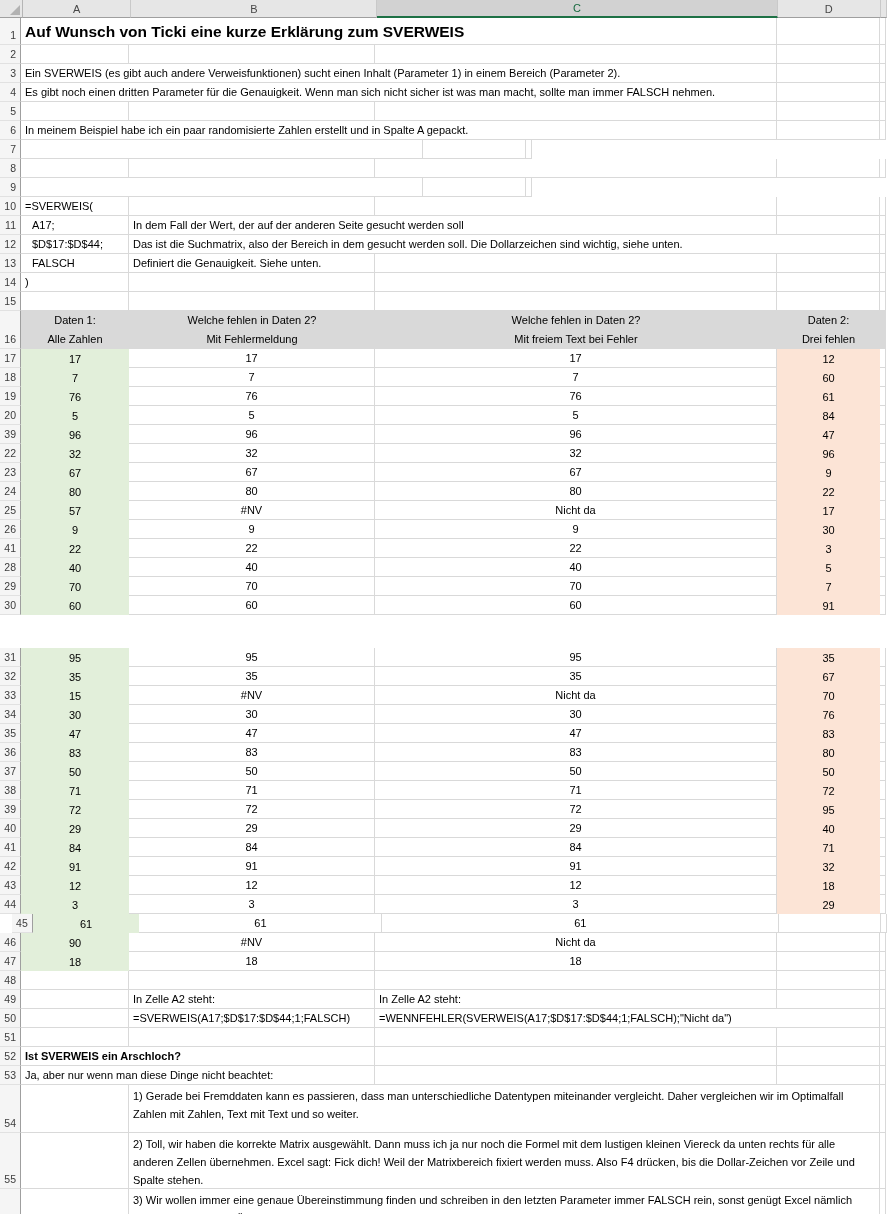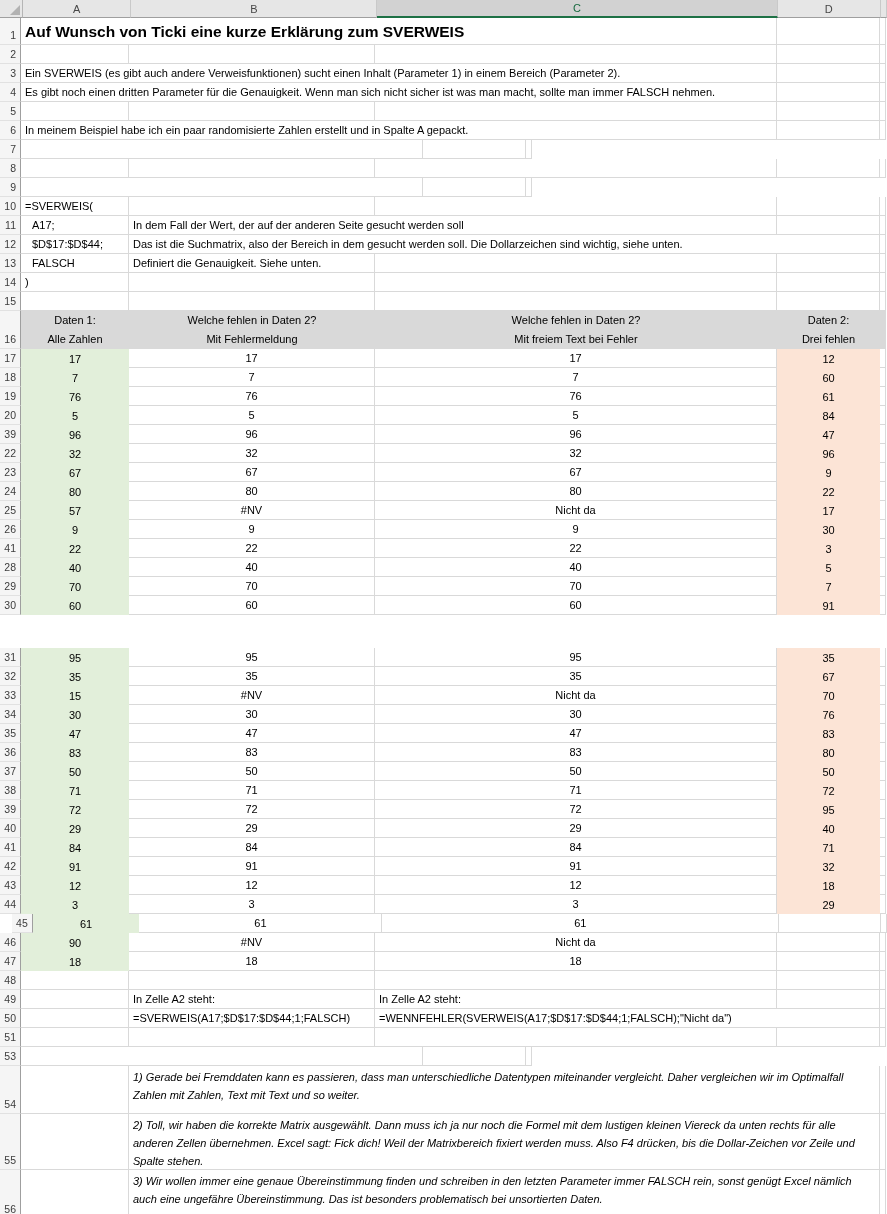--- a/index.html
+++ b/index.html
@@ -26,21 +26,21 @@
      white-space:nowrap;overflow:visible;line-height:13px;}
   .c.g{border-right:1px solid var(--grid);border-bottom:1px solid var(--grid);}
   .ctr{justify-content:center;padding-left:0;}
   .title{font-weight:bold;font-size:15.5px;line-height:18px;padding-bottom:3px;}
   .bold{font-weight:bold;}
   .ind{padding-left:11px;}
   .th{background:var(--gray);white-space:pre-line;text-align:center;justify-content:center;line-height:19px;padding:0;}
   .f-green{background:var(--green);}
   .f-peach{background:var(--peach);}
   .f-gray{background:var(--gray);}
-  .wrap{white-space:normal;align-items:flex-start;line-height:18px;padding:2px 14px 0 4px;font-style:italic;}
+  .wrap{white-space:normal;align-items:flex-start;line-height:18px;padding:2px 14px 0 4px;}
 </style>
 </head>
 <body>
 
 <div class="sheet">
   <div class="colheaders">
     <div class="corner">
       <span class="tri"></span>
     </div>
     <div class="ch w-a">A</div>
@@ -440,21 +440,29 @@
       </div>
       <div class="row" style="height: 19px;">
         <div class="rh">51</div>
         <div class="c g" style="width: 108px;"></div>
         <div class="c g" style="width: 246px;"></div>
         <div class="c g" style="width: 402px;"></div>
         <div class="c g" style="width: 103px;"></div>
         <div class="c g" style="width: 6px;"></div>
       </div>
       <div class="row" style="height: 19px;">
+        <div class="rh">52</div>
+        <div class="c bold g" style="width: 354px;">Ist SVERWEIS ein Arschloch?</div>
+        <div class="c g" style="width: 402px;"></div>
+        <div class="c g" style="width: 103px;"></div>
+        <div class="c g" style="width: 6px;"></div>
+      </div>
+      <div class="row" style="height: 19px;">
         <div class="rh">53</div>
+        <div class="c g" style="width: 354px;">Ja, aber nur wenn man diese Dinge nicht beachtet:</div>
         <div class="c g" style="width: 402px;"></div>
         <div class="c g" style="width: 103px;"></div>
         <div class="c g" style="width: 6px;"></div>
       </div>
       <div class="row" style="height: 48px;">
         <div class="rh">54</div>
         <div class="c g" style="width: 108px;"></div>
         <div class="c wrap g" style="width: 751px;">1) Gerade bei Fremddaten kann es passieren, dass man unterschiedliche Datentypen miteinander vergleicht. Daher vergleichen wir im Optimalfall Zahlen mit Zahlen, Text mit Text und so weiter.</div>
         <div class="c g" style="width: 6px;"></div>
       </div>

